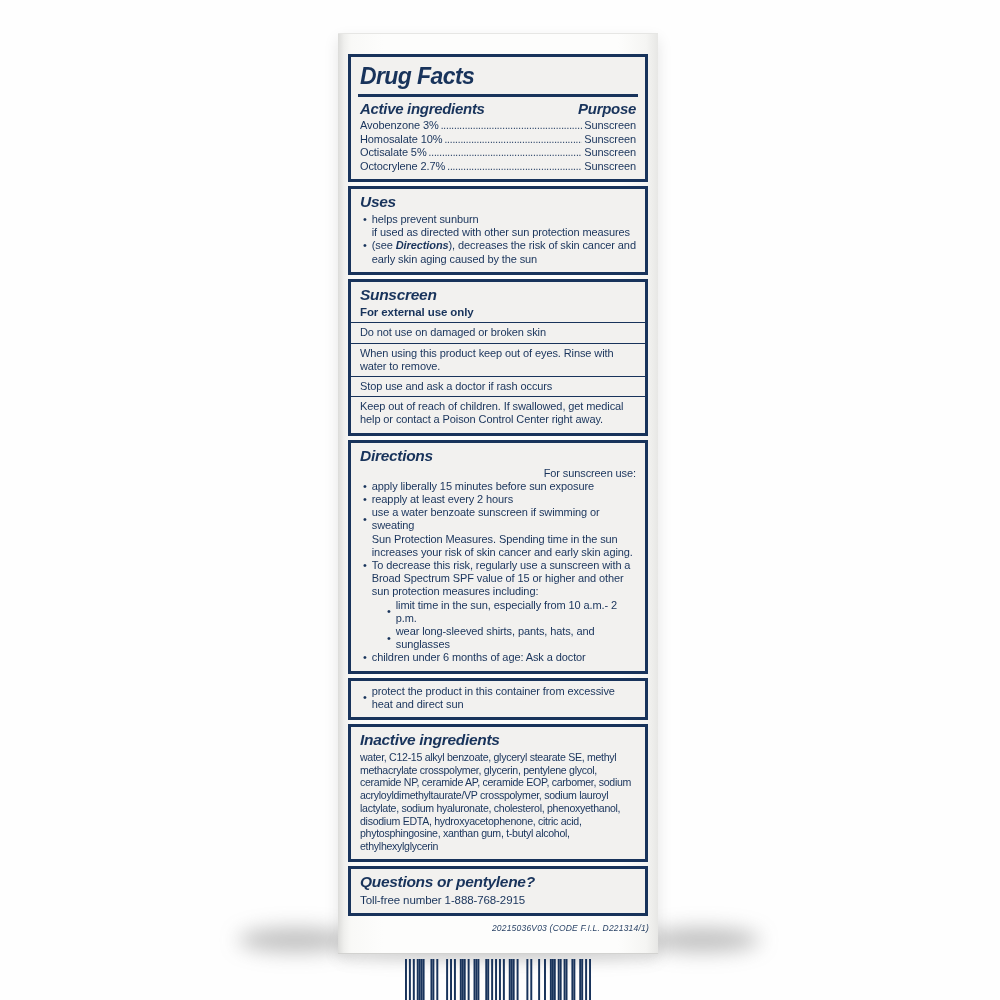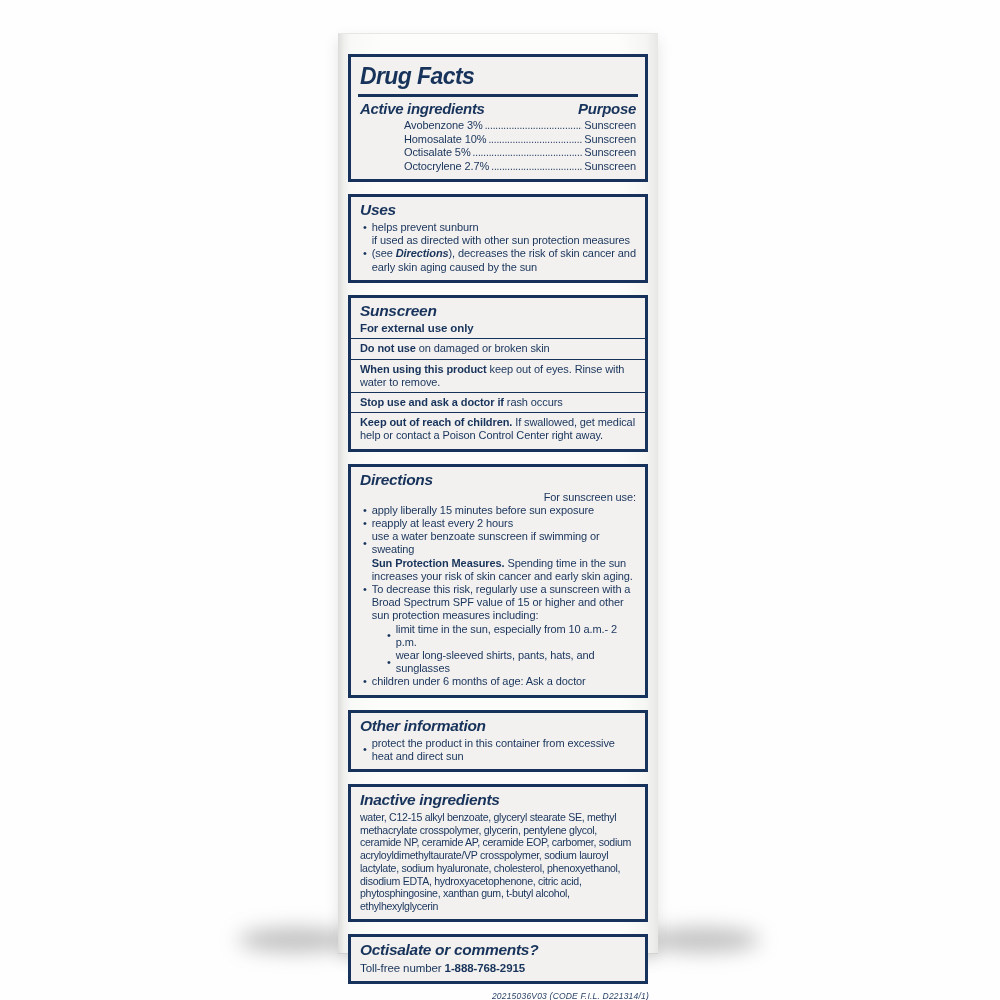--- a/index.html
+++ b/index.html
@@ -24,34 +24,34 @@
     border-top:1px solid #e6e6e4;border-bottom:1px solid #d2d2d0;
     box-shadow:0 6px 14px rgba(0,0,0,.10);
   }
 
   .label{width:300px;margin:20px auto 0;}
   .sec{
     box-sizing:border-box;width:300px;
     border:3px solid var(--navy);
     background:var(--label-bg);
     padding:4px 9px 6px;
-    margin-top:12px;
+    margin-top:4px;
     letter-spacing:-.1px;
   }
   .sec:first-child{margin-top:0;}
 
   .df-title{font-size:23px;font-weight:bold;font-style:italic;margin:2px 0 4px;letter-spacing:-.6px;}
   .rule{border-top:3px solid var(--navy);margin:0 -2px 3px;}
   .ai-head{display:flex;justify-content:space-between;font-size:15px;font-weight:bold;font-style:italic;margin:1px 0 2px;letter-spacing:-.3px;gap:42px;}
-  .ai-row{display:flex;align-items:flex-end;font-size:11px;line-height:13.5px;margin-left:44px;}
+  .ai-row{display:flex;align-items:flex-end;font-size:11px;line-height:13.5px;}
   .ai-row .dots{flex:1;overflow:hidden;white-space:nowrap;font-size:10px;margin:0 2px;}
 
   .h2{font-size:15.5px;font-weight:bold;font-style:italic;margin:0 0 2px;letter-spacing:-.3px;}
   .txt{font-size:11px;line-height:13.2px;text-align:right;}
-  .b{font-weight:bold;}
+  .b{font-weight:normal;}
   .bi{font-weight:bold;font-style:italic;}
 
   .bl{display:flex;font-size:11px;line-height:13.2px;align-items:center;}
   .bl::before{content:"\2022";flex:none;margin:0 5px 0 3px;}
   .bl.sub{margin-left:24px;}
   .bl .body{flex:1;}
 
   .warn-ext{font-weight:bold;font-size:11.5px;line-height:13.5px;}
   .wrule{border-top:1.5px solid var(--navy);margin:3px -9px;}
   .wrow{font-size:11px;line-height:13.2px;}
@@ -154,33 +154,32 @@
       </div>
       <div class="bl sub">
         <span class="body">wear long-sleeved shirts, pants, hats, and sunglasses</span>
       </div>
       <div class="bl">
         <span class="body">children under 6 months of age: Ask a doctor</span>
       </div>
     </section>
 
     <section class="sec">
-      <div class="h2">Other information</div>
       <div class="bl">
         <span class="body">protect the product in this container from excessive heat and direct sun</span>
       </div>
     </section>
 
     <section class="sec">
       <div class="h2">Inactive ingredients</div>
       <p class="inactive-txt">water, C12-15 alkyl benzoate, glyceryl stearate SE, methyl methacrylate crosspolymer, glycerin, pentylene glycol, ceramide NP, ceramide AP, ceramide EOP, carbomer, sodium acryloyldimethyltaurate/VP crosspolymer, sodium lauroyl lactylate, sodium hyaluronate, cholesterol, phenoxyethanol, disodium EDTA, hydroxyacetophenone, citric acid, phytosphingosine, xanthan gum, t-butyl alcohol, ethylhexylglycerin</p>
     </section>
 
     <section class="sec">
-      <div class="h2">Octisalate or comments?</div>
+      <div class="h2">Questions or pentylene?</div>
       <div class="q-line">
         <span>Toll-free number </span><span class="b">1-888-768-2915</span>
       </div>
     </section>
 
   </div>
 
   <div class="code-line">20215036V03 (CODE F.I.L. D221314/1)</div>
 
   <div class="barcode">

